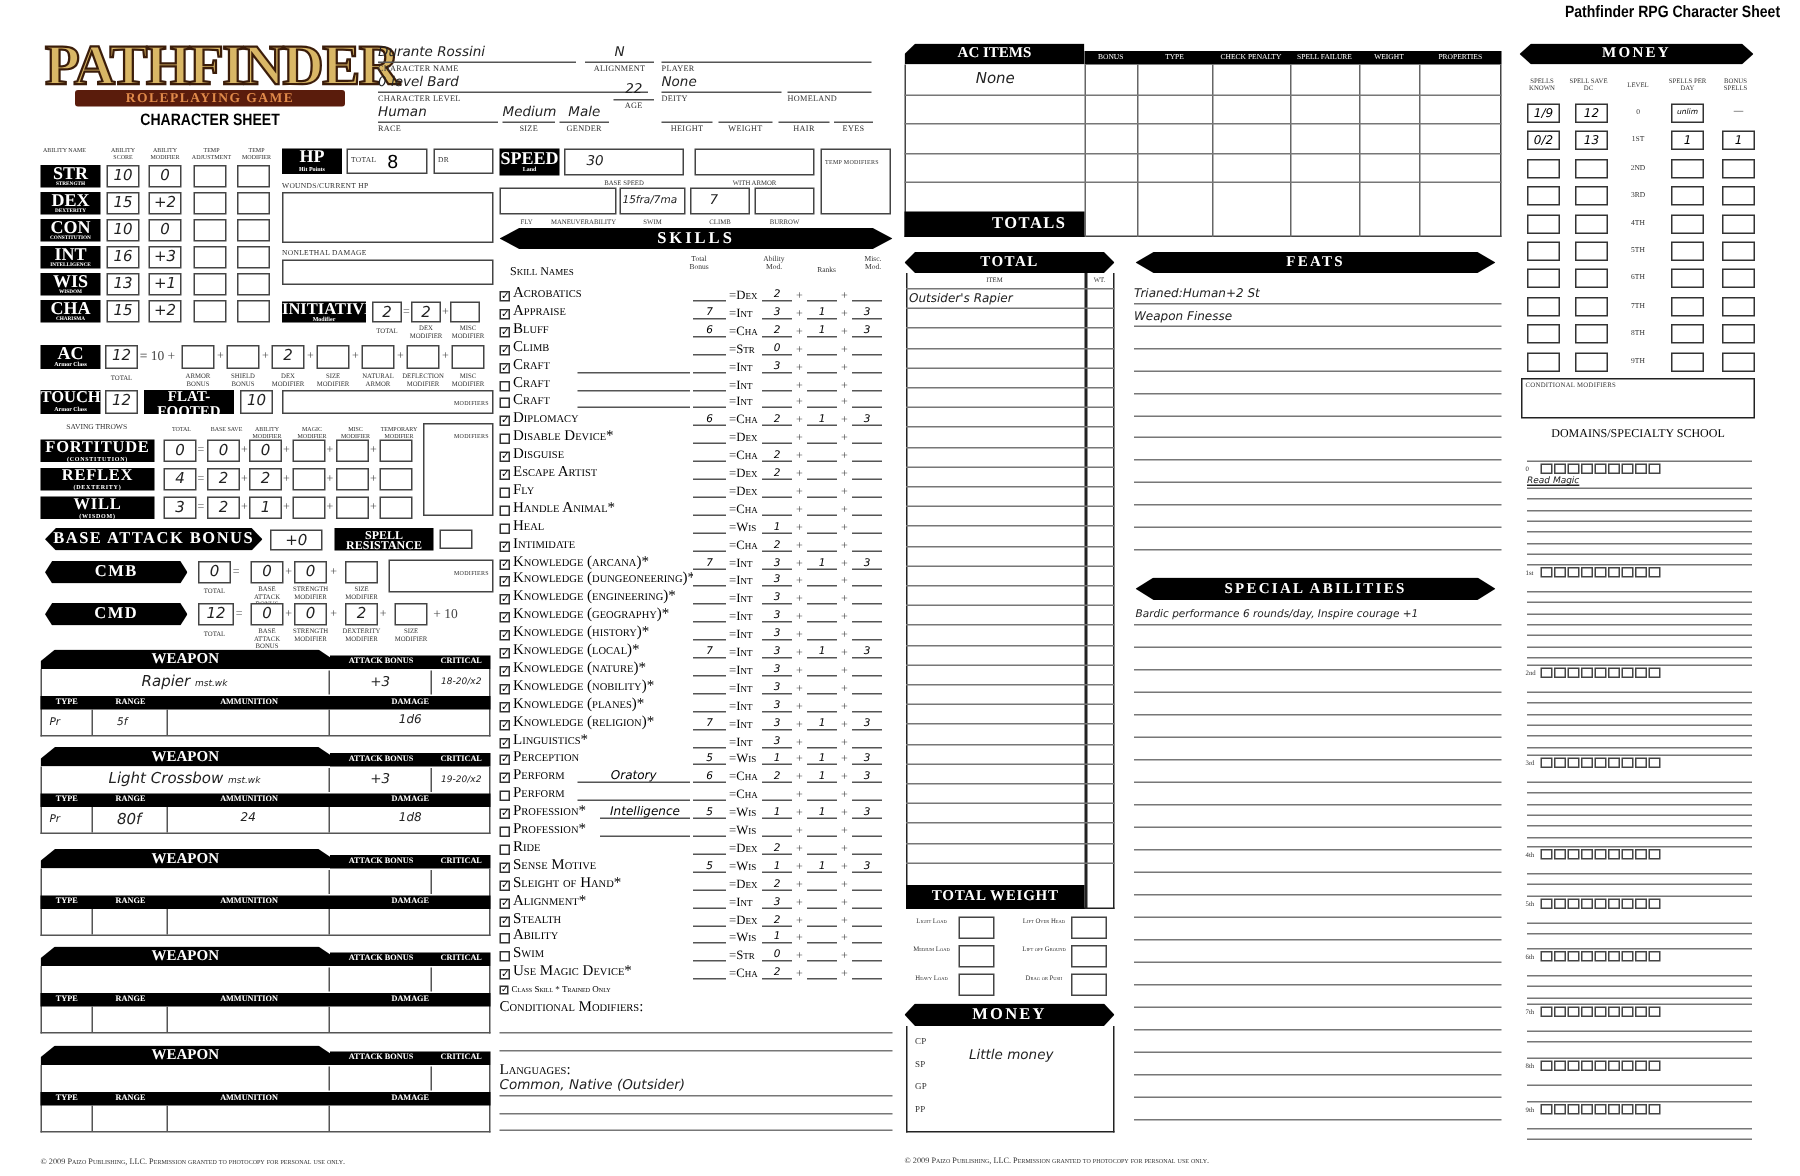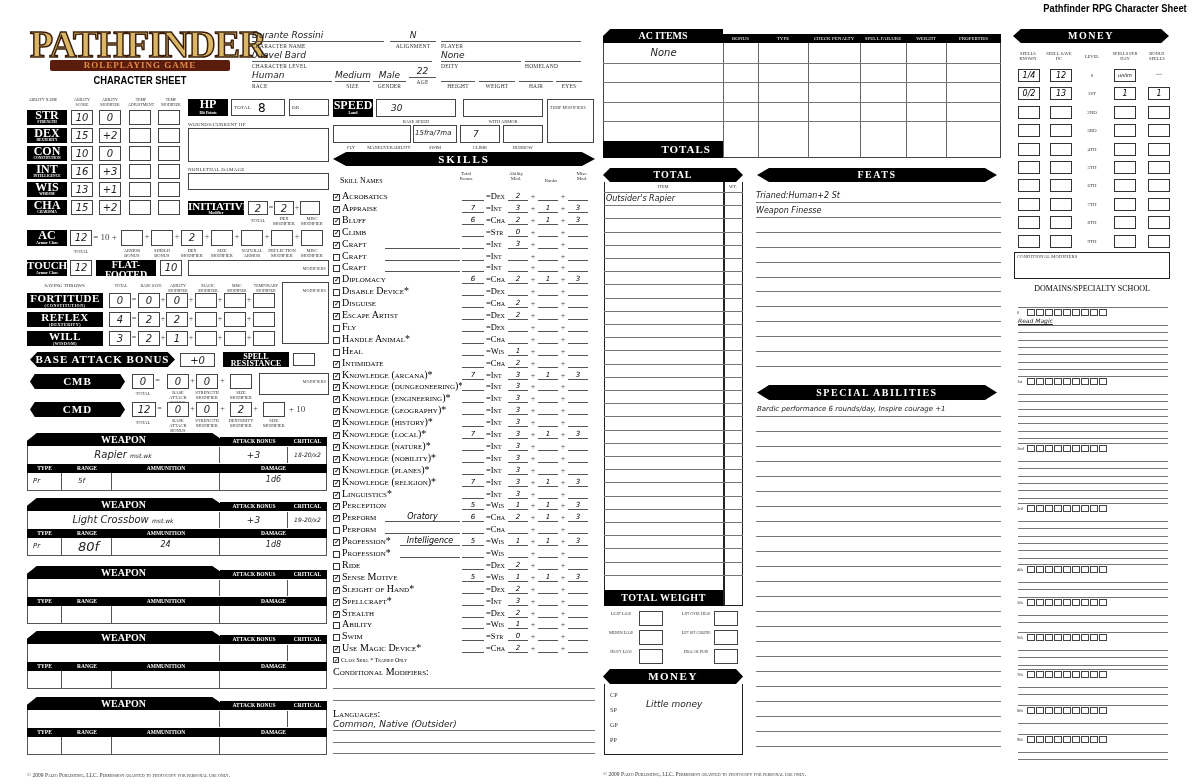--- a/index.html
+++ b/index.html
@@ -62,21 +62,21 @@
       <div class="lbl" style="font-size:5.5px;margin-top:1px;">Race</div>
     </div>
     <div class="abs" style="left:335px;top:70px;width:35px">
       <div class="hand uline" style="height:12px;font-size:9px;text-align:center">Medium</div>
       <div class="lbl" style="font-size:5.5px;margin-top:1px;text-align:center">Size</div>
     </div>
     <div class="abs" style="left:373px;top:70px;width:33px">
       <div class="hand uline" style="height:12px;font-size:9px;text-align:center">Male</div>
       <div class="lbl" style="font-size:5.5px;margin-top:1px;text-align:center">Gender</div>
     </div>
-    <div class="abs" style="left:409px;top:66px;width:27px">
+    <div class="abs" style="left:409px;top:55px;width:27px">
       <div class="hand uline" style="height:12px;font-size:9px;text-align:center">22</div>
       <div class="lbl" style="font-size:5.5px;margin-top:1px;text-align:center">Age</div>
     </div>
     <div class="abs" style="left:441px;top:70px;width:34px">
       <div class="hand uline" style="height:12px;font-size:9px;text-align:center"></div>
       <div class="lbl" style="font-size:5.5px;margin-top:1px;text-align:center">Height</div>
     </div>
     <div class="abs" style="left:479px;top:70px;width:36px">
       <div class="hand uline" style="height:12px;font-size:9px;text-align:center"></div>
       <div class="lbl" style="font-size:5.5px;margin-top:1px;text-align:center">Weight</div>
@@ -326,21 +326,21 @@
       <div class="abs" style="left:0;top:13px;width:300px;height:45px;border:1.3px solid #555;border-top:none"></div>
       <div class="abs hand" style="left:0;top:14px;width:193px;height:16px;text-align:center;font-size:10px;line-height:16px;border-right:1.3px solid #555"><span>Light Crossbow</span> <span style="font-size:6px">mst.wk</span></div>
       <div class="abs hand" style="left:193px;top:14px;width:68px;height:16px;text-align:center;font-size:9px;line-height:16px;border-right:1.3px solid #555">+3</div>
       <div class="abs hand" style="left:261px;top:14px;width:39px;height:16px;text-align:center;font-size:6px;line-height:16px">19-20/x2</div>
       <div class="abs" style="left:0;top:31px;width:300px;height:9px;background:#000"></div>
       <div class="abs sub" style="left:0;top:33px;width:35px;color:#fff;font-size:5.5px;font-weight:bold">Type</div>
       <div class="abs sub" style="left:35px;top:33px;width:50px;color:#fff;font-size:5.5px;font-weight:bold">Range</div>
       <div class="abs sub" style="left:85px;top:33px;width:108px;color:#fff;font-size:5.5px;font-weight:bold">Ammunition</div>
       <div class="abs sub" style="left:193px;top:33px;width:107px;color:#fff;font-size:5.5px;font-weight:bold">Damage</div>
       <div class="abs hand" style="left:0;top:40px;width:35px;height:17px;font-size:7px;line-height:17px;padding-left:6px;border-right:1.3px solid #555">Pr</div>
-      <div class="abs hand" style="left:35px;top:40px;width:50px;height:17px;font-size:13px;line-height:17px;padding-left:16px;border-right:1.3px solid #555">80f</div>
+      <div class="abs hand" style="left:35px;top:40px;width:50px;height:17px;font-size:10px;line-height:17px;padding-left:16px;border-right:1.3px solid #555">80f</div>
       <div class="abs hand" style="left:85px;top:40px;width:108px;height:17px;font-size:8px;line-height:14px;text-align:center;border-right:1.3px solid #555">24</div>
       <div class="abs hand" style="left:193px;top:40px;width:107px;height:17px;font-size:8px;line-height:14px;text-align:center">1d8</div>
     </div>
     <div class="abs" style="left:27px;top:566px;width:300px;height:58px">
       <div class="abs" style="left:0;top:0;width:193px;height:13px;background:#000;color:#fff;text-align:center;font-weight:bold;font-size:10px;line-height:13px;font-family:'Liberation Serif',serif;clip-path:polygon(0 60%,5% 0,96% 0,100% 40%,100% 100%,0 100%)">WEAPON</div>
       <div class="abs" style="left:193px;top:4px;width:107px;height:9px;background:#000"></div>
       <div class="abs sub" style="left:193px;top:6px;width:68px;color:#fff;font-size:5.5px;font-weight:bold">Attack Bonus</div>
       <div class="abs sub" style="left:261px;top:6px;width:39px;color:#fff;font-size:5.5px;font-weight:bold">Critical</div>
       <div class="abs" style="left:0;top:13px;width:300px;height:45px;border:1.3px solid #555;border-top:none"></div>
       <div class="abs hand" style="left:0;top:14px;width:193px;height:16px;text-align:center;font-size:10px;line-height:16px;border-right:1.3px solid #555"><span></span> <span style="font-size:6px"></span></div>
@@ -806,21 +806,21 @@
       <span class="sfield" style="width:22px;margin-left:0px"></span>
       <span style="width:24px;font-size:8.5px;font-variant:small-caps;font-family:'Liberation Serif',serif;padding-left:2px">=Dex</span>
       <span class="sfield" style="width:20px">2</span>
       <span class="op" style="width:10px">+</span>
       <span class="sfield" style="width:20px"></span>
       <span class="op" style="width:10px">+</span>
       <span class="sfield" style="width:20px"></span>
     </div>
     <div class="skill-row" style="top:593.6px">
       <span class="chk">✓</span>
-      <span class="sname" style="width:120px">Spellcraft*</span>
+      <span class="sname" style="width:120px">Alignment*</span>
 
       <span class="sfield" style="width:22px;margin-left:0px"></span>
       <span style="width:24px;font-size:8.5px;font-variant:small-caps;font-family:'Liberation Serif',serif;padding-left:2px">=Int</span>
       <span class="sfield" style="width:20px">3</span>
       <span class="op" style="width:10px">+</span>
       <span class="sfield" style="width:20px"></span>
       <span class="op" style="width:10px">+</span>
       <span class="sfield" style="width:20px"></span>
     </div>
     <div class="skill-row" style="top:605.5px">
@@ -1082,21 +1082,21 @@
     <div class="gridline" style="left:756px;top:746px;width:245px"></div>
   </div>
 
 <div class="abs banner" style="left:1013px;top:29px;width:156px;height:14px;font-size:10px;line-height:14px;letter-spacing:1.5px">MONEY</div>
 <div class="abs sub" style="left:1014px;top:51px;width:28px">Spells Known</div>
 <div class="abs sub" style="left:1045px;top:51px;width:28px">Spell Save DC</div>
 <div class="abs sub" style="left:1078px;top:54px;width:28px">Level</div>
 <div class="abs sub" style="left:1111px;top:51px;width:28px">Spells Per Day</div>
 <div class="abs sub" style="left:1143px;top:51px;width:28px">Bonus Spells</div>
 <div id="spelltable">
-    <div class="spellbox" style="left:1018px;top:69px">1/4</div>
+    <div class="spellbox" style="left:1018px;top:69px">1/9</div>
     <div class="spellbox" style="left:1050px;top:69px">12</div>
     <div class="abs sub" style="left:1080px;top:73px;width:24px;font-size:5px">0</div>
     <div class="spellbox" style="left:1114px;top:69px;font-size:5px;">unlim</div>
     <div class="abs" style="left:1148px;top:70px;width:22px;text-align:center;font-size:7px;color:#555">—</div>
     <div class="spellbox" style="left:1018px;top:87.4px">0/2</div>
     <div class="spellbox" style="left:1050px;top:87.4px">13</div>
     <div class="abs sub" style="left:1080px;top:91.4px;width:24px;font-size:5px">1st</div>
     <div class="spellbox" style="left:1114px;top:87.4px;">1</div>
     <div class="spellbox" style="left:1148px;top:87.4px">1</div>
     <div class="spellbox" style="left:1018px;top:105.8px"></div>

